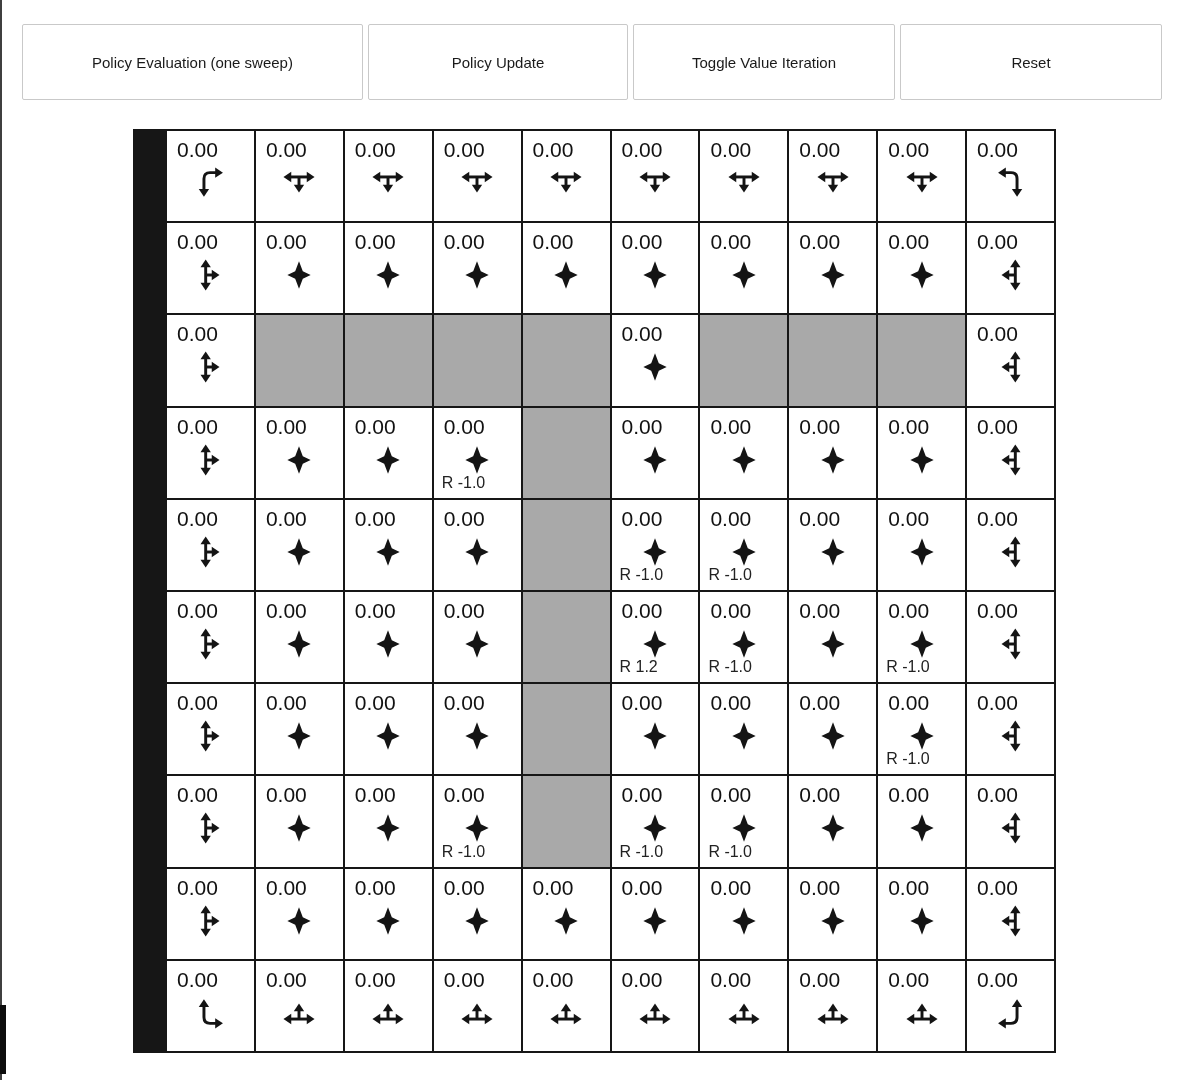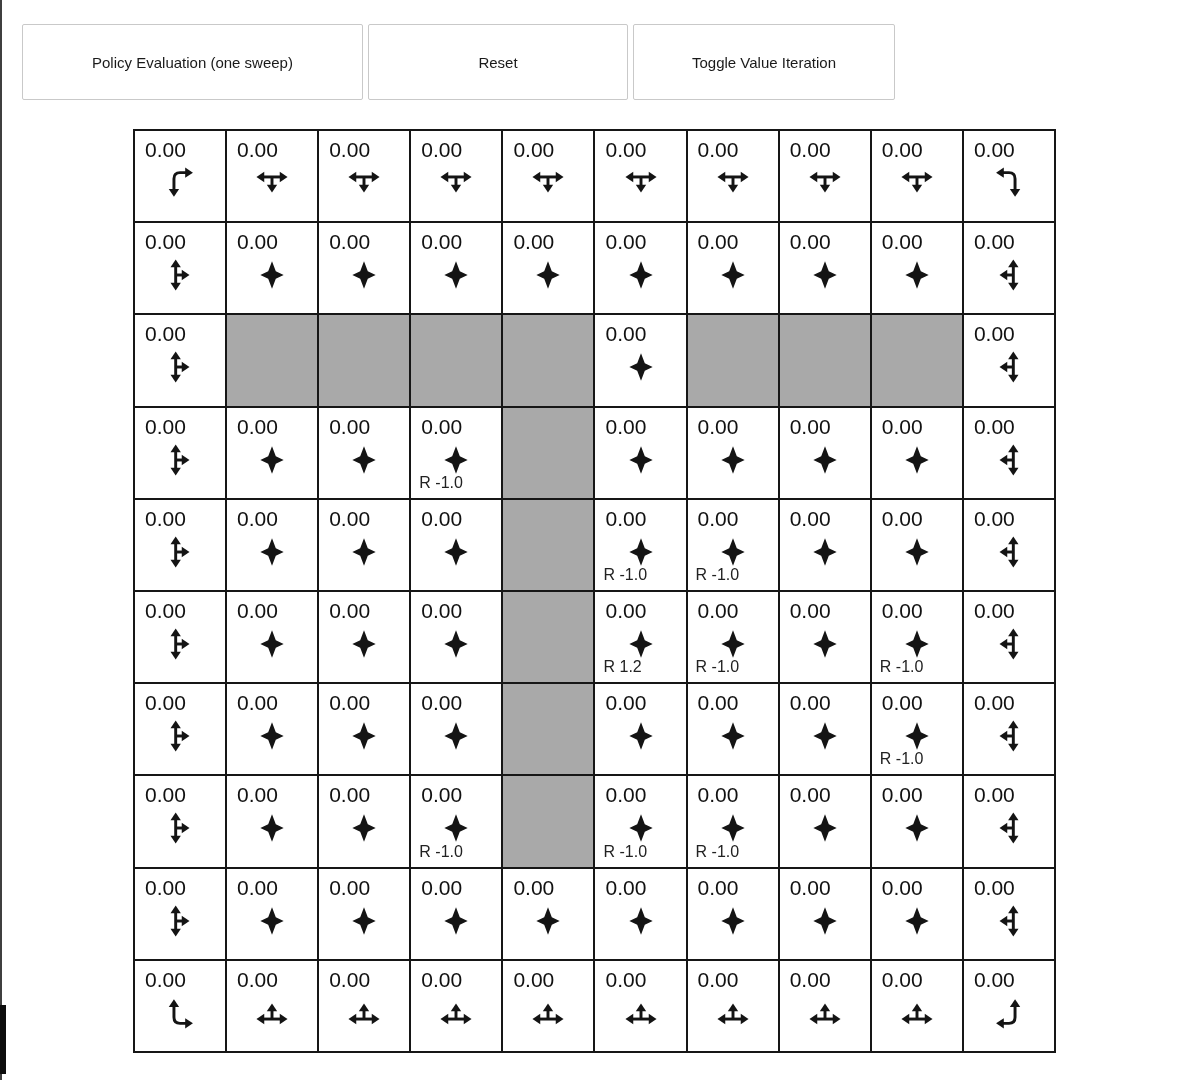--- a/index.html
+++ b/index.html
@@ -20,37 +20,39 @@
   .toolbar button:nth-child(1){width:341px;}
   .toolbar button:nth-child(2){width:260px;}
   .toolbar button:nth-child(3){width:262px;}
   .toolbar button:nth-child(4){width:262px;}
   
   .grid{
     position:absolute;left:133px;top:129px;width:923px;height:924px;
     box-sizing:border-box;border:2px solid #161616;background:#161616;
     display:grid;grid-template-columns:repeat(10,1fr);grid-template-rows:repeat(10,1fr);
     gap:2px;
+    padding-left:32px;
   }
   .cell{background:#ffffff;position:relative;overflow:hidden;}
   .cell.wall{background:#a9a9a9;}
   .val{padding:6px 0 0 10px;font-size:21px;line-height:26px;color:#111;}
   .arrow{width:38px;height:38px;display:block;margin:1px auto 0 auto;}
   .rew{position:absolute;left:8px;bottom:6px;font-size:16px;color:#222;}
   
   .edge-line{position:absolute;left:0;top:0;width:2px;height:1080px;background:#3f3f3f;}
   .edge-bar{position:absolute;left:0;top:1005px;width:6px;height:69px;background:#0d0d0d;}
 </style>
 </head>
 <body>
 
 <div class="toolbar">
   <button>Policy Evaluation (one sweep)</button>
+  <button>Policy Update</button>
+  <button>Toggle Value Iteration</button>
   <button>Reset</button>
-  <button>Toggle Value Iteration</button>
 </div>
 
 <div class="grid">
     <div class="cell">
       <div class="val">0.00</div>
       <svg class="arrow" viewBox="0 0 44 44">
         <g stroke="#141414" stroke-width="3.4" fill="#141414">
           <path d="M15,31 L15,17 Q15,10 22,10 L30,10" fill="none"></path>
           <polygon stroke="none" points="15,38 9,29 21,29"></polygon>
           <polygon stroke="none" points="37,10 28,4 28,16"></polygon>

